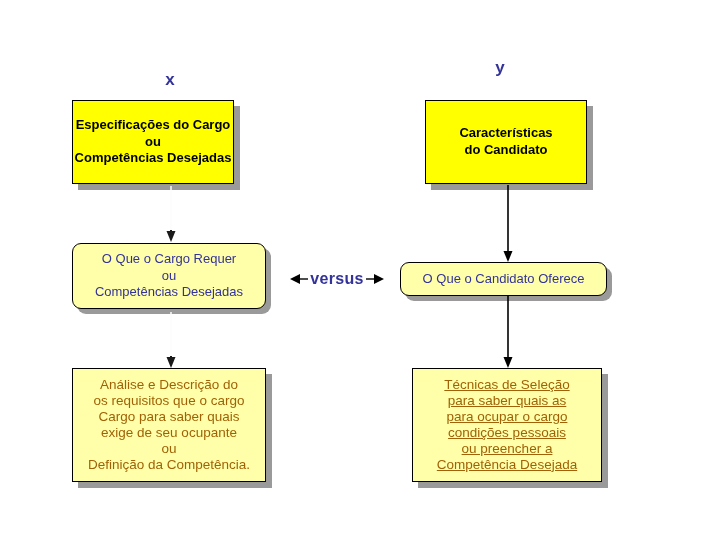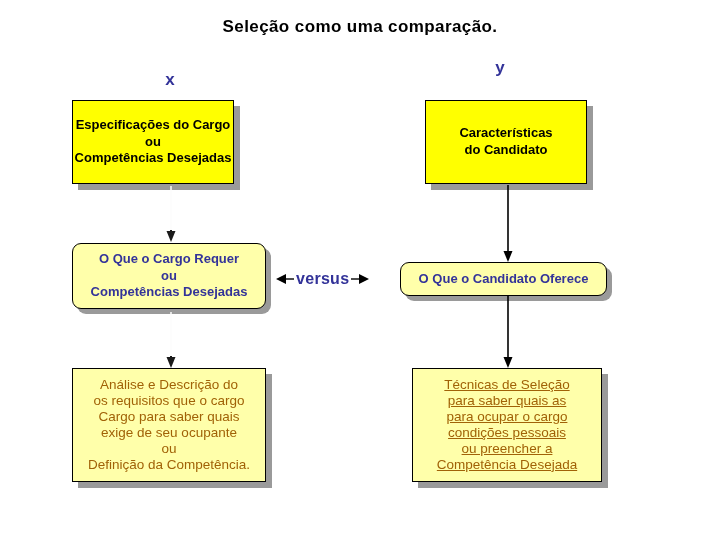--- a/index.html
+++ b/index.html
@@ -69,21 +69,21 @@
     font-size: 13px;
   }
 
   
   .box-round {
     background: #ffffaa;
     border: 1px solid #000000;
     border-radius: 9px;
     box-shadow: 5px 5px 0 0 #9a9a9a;
     color: #333399;
-    font-weight: bold;
+    font-weight: normal;
     font-size: 13px;
   }
 
   
   .box-plain {
     background: #ffffaa;
     border: 1px solid #000000;
     box-shadow: 6px 6px 0 0 #9a9a9a;
     color: #a16207;
     font-weight: normal;
@@ -105,39 +105,38 @@
 
   
   #versus-group {
     position: absolute;
     left: 276px;
     top: 264px;
     width: 122px;
     height: 30px;
     display: flex;
     align-items: center;
-    justify-content: flex-start;
+    justify-content: center;
   }
   #versus-text {
     font-size: 16px;
     font-weight: bold;
     color: #333399;
     letter-spacing: 0.3px;
   }
   .hsvg { display: block; }
 
   
   .connector { position: absolute; }
 </style>
 </head>
 <body>
 
 <div id="canvas">
 
-  <div class="title">Seleção como uma comparação.</div>
 
   <div class="axis-label" id="label-x">x</div>
   <div class="axis-label" id="label-y">y</div>
 
   <div class="box box-sharp" id="box-job-spec">
     <span class="box-line">Especificações do Cargo</span>
     <span class="box-line">ou</span>
     <span class="box-line">Competências Desejadas</span>
   </div>
 

